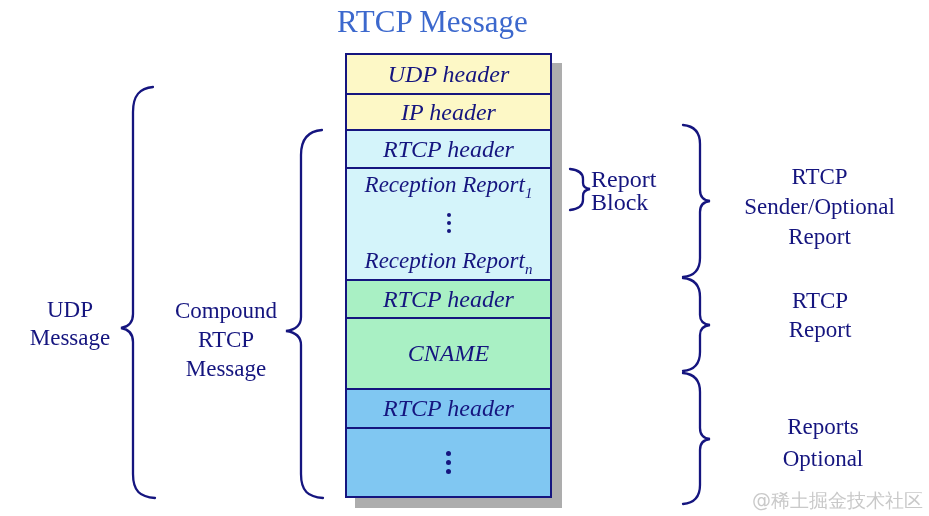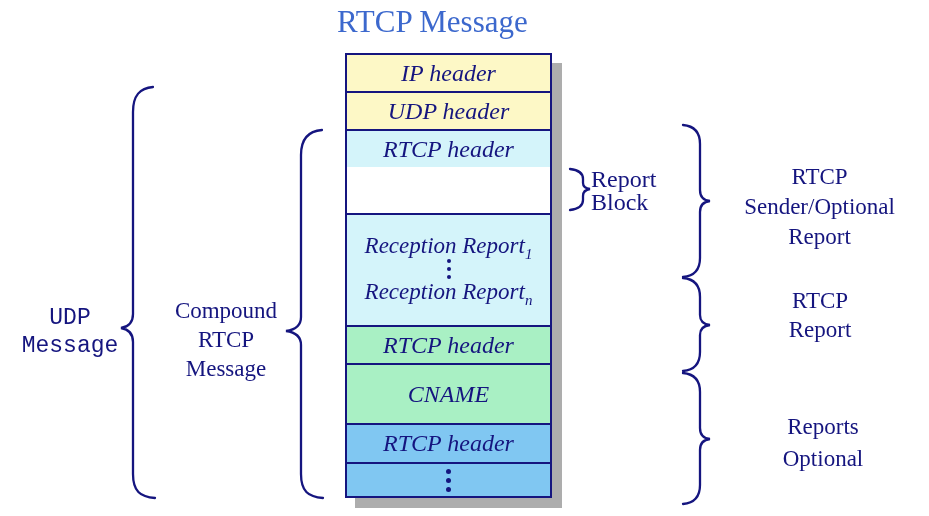--- a/index.html
+++ b/index.html
@@ -54,42 +54,41 @@
   .seg.yellow { background: #fdf8c6; }
   .seg.cyan   { background: #d4f4fa; }
   .seg.green  { background: #a9f0c4; }
   .seg.blue   { background: #80c7f2; }
   .seg-ip    { height: 36px; }
   .seg-udp   { height: 38px; }
   .seg-rtcp1 { height: 38px; }
   .seg-reports {
     height: 112px;
     flex-direction: column;
-    justify-content: center;
+    justify-content: space-between;
     padding: 3px 0 5px 0;
     font-size: 23px;
-    margin-top: 46px;
   }
   .seg-rtcp2 { height: 38px; }
-  .seg-cname { height: 60px; }
+  .seg-cname { height: 71px; }
   .seg-rtcp3 { height: 39px; }
   .seg-dots  { flex: 1 1 auto; justify-content: center; }
   .seg sub { font-size: 15px; line-height: 0; }
   .vdots { display: flex; flex-direction: column; align-items: center; gap: 4px; }
   .vdots .dot { width: 5px; height: 5px; border-radius: 50%; background: #15157f; }
   .vdots.small .dot { width: 4px; height: 4px; }
   .side-label {
     position: absolute;
     color: #15157f;
     text-align: center;
     font-size: 23px;
     line-height: 1.0;
   }
   .side-label .line { display: block; }
-  .label-udp-message   { left: 0px;   top: 304px; width: 140px; line-height: 28px; font-family: Liberation Mono, monospace; }
+  .label-udp-message   { left: 0px;   top: 296px; width: 140px; line-height: 28px; }
   .label-compound      { left: 150px; top: 296px; width: 152px; line-height: 29px; }
   .label-report-block  { left: 591px; top: 168px; width: 90px;  font-size: 24px; line-height: 23px; text-align: left; }
   .label-sender-recv   { left: 710px; top: 162px; width: 219px; line-height: 30px; }
   .label-sdes          { left: 720px; top: 286px; width: 200px; line-height: 29px; }
   .label-optional      { left: 723px; top: 411px; width: 200px; line-height: 32px; }
   .watermark {
     position: absolute;
     left: 752px; top: 488px;
     font-size: 19px;
     color: #c9c9c9;
@@ -107,22 +106,22 @@
     <path d="M322,130 C309,131 301,138 301,155 L301,317 Q301,329 286,331 Q301,333 301,345 L301,474 C301,491 308,497 323,498"></path>
     <path d="M570,169 C579,170 583,173 583,179 L583,183 Q583,188 590,189 Q583,190 583,196 L583,200 C583,206 579,209 570,210"></path>
     <path d="M683,125 C694,126 700,132 700,144 L700,190 Q700,200 710,201 Q700,202 700,212 L700,258 C700,270 694,276 683,277"></path>
     <path d="M683,278 C694,279 700,285 700,297 L700,315 Q700,324 710,325 Q700,326 700,335 L700,352 C700,364 694,370 683,371"></path>
     <path d="M683,373 C694,374 700,380 700,392 L700,428 Q700,438 710,439 Q700,440 700,450 L700,485 C700,497 694,503 683,504"></path>
   </svg>
 
   <div class="diagram-title">RTCP Message</div>
 
   <div class="stack">
+    <div class="seg yellow seg-udp">UDP header</div>
     <div class="seg yellow seg-ip">IP header</div>
-    <div class="seg yellow seg-udp">UDP header</div>
     <div class="seg cyan seg-rtcp1">RTCP header</div>
     <div class="seg cyan seg-reports">
       <div><span>Reception Report</span><sub>1</sub></div>
       <div class="vdots small">
         <span class="dot"></span>
         <span class="dot"></span>
         <span class="dot"></span>
       </div>
       <div><span>Reception Report</span><sub>n</sub></div>
     </div>
@@ -163,14 +162,15 @@
   <div class="side-label label-sdes">
     <span class="line">RTCP</span>
     <span class="line">Report</span>
   </div>
 
   <div class="side-label label-optional">
     <span class="line">Reports</span>
     <span class="line">Optional</span>
   </div>
 
+  <div class="watermark">@稀土掘金技术社区</div>
 
 </div>
 
 </body></html>

